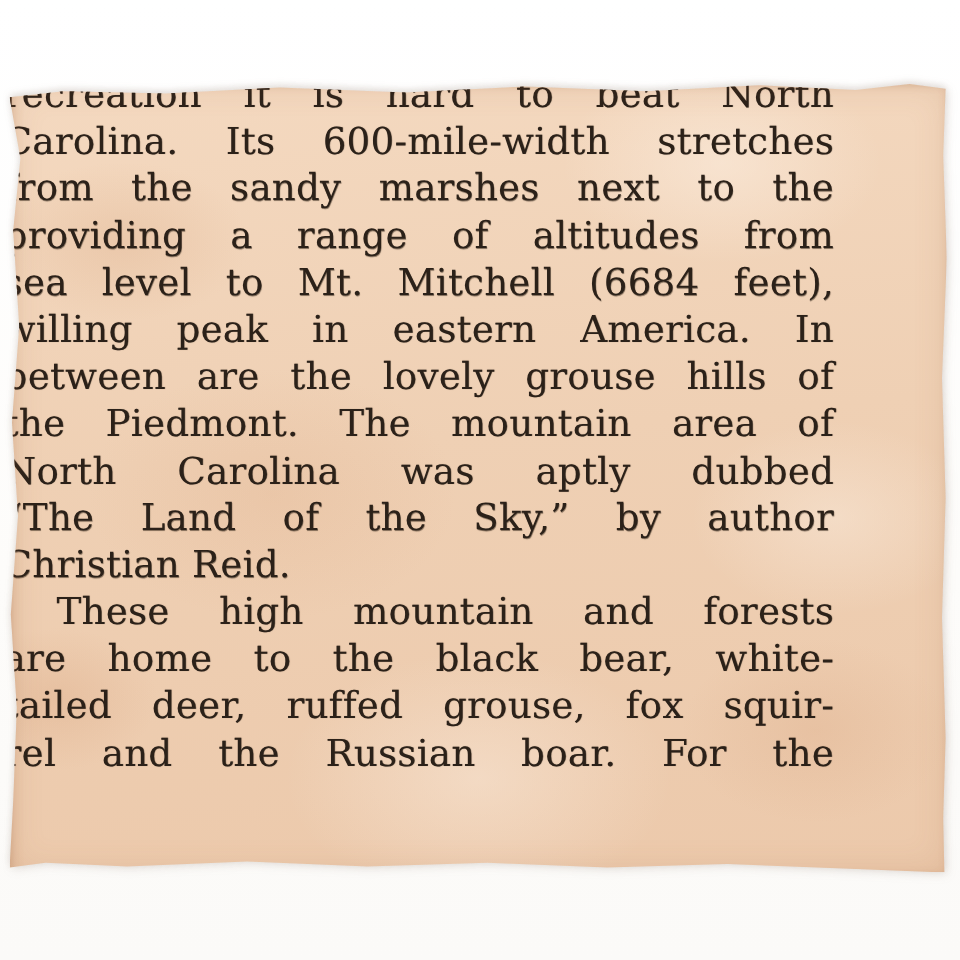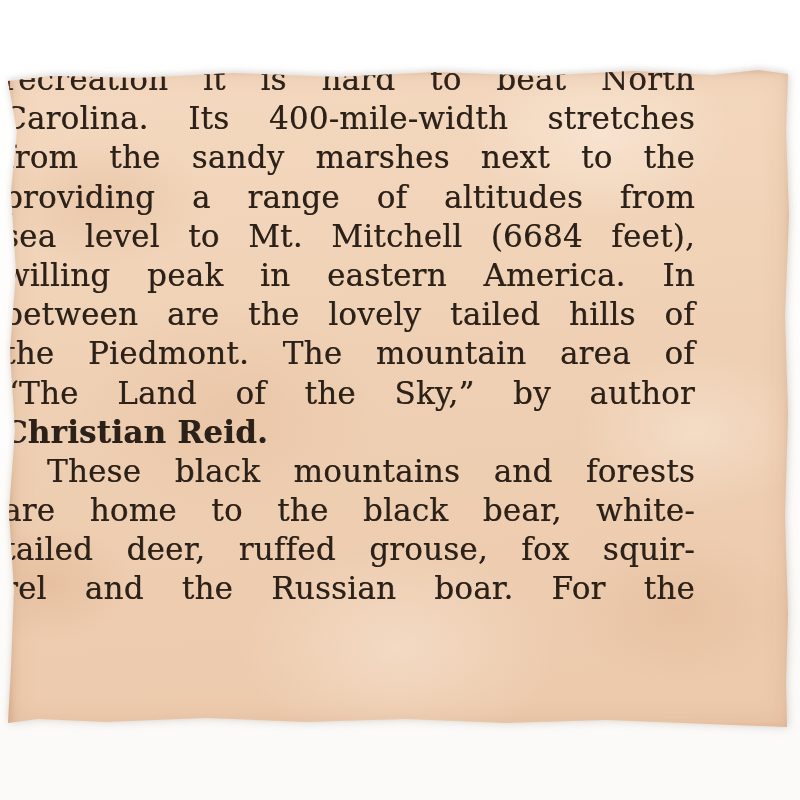--- a/index.html
+++ b/index.html
@@ -75,44 +75,44 @@
   }
   .line {
     text-align: justify;
     text-align-last: justify;
     text-justify: inter-word;
     letter-spacing: 0.2px;
     height: 39.2px;
   }
   .line.para-end {
     text-align-last: left;
-    font-weight: bold;
   }
   .line.indent {
     padding-left: 44px;
     box-sizing: border-box;
   }
 </style>
 </head>
 <body>
 
 <div class="photo">
   <div class="clip-shadow">
     <div class="clipping">
       <div class="textcol">
         <div class="line">recreation it is hard to beat North</div>
-        <div class="line">Carolina. Its 400-mile-width stretches</div>
+        <div class="line">Carolina. Its 600-mile-width stretches</div>
         <div class="line">from the sandy marshes next to the</div>
         <div class="line">providing a range of altitudes from</div>
         <div class="line">sea level to Mt. Mitchell (6684 feet),</div>
         <div class="line">willing peak in eastern America. In</div>
-        <div class="line">between are the lovely tailed hills of</div>
+        <div class="line">between are the lovely grouse hills of</div>
         <div class="line">the Piedmont. The mountain area of</div>
+        <div class="line">North Carolina was aptly dubbed</div>
         <div class="line">“The Land of the Sky,” by author</div>
         <div class="line para-end">Christian Reid.</div>
-        <div class="line indent">These black mountains and forests</div>
+        <div class="line indent">These high mountain and forests</div>
         <div class="line">are home to the black bear, white-</div>
         <div class="line">tailed deer, ruffed grouse, fox squir-</div>
         <div class="line">rel and the Russian boar. For the</div>
       </div>
     </div>
   </div>
 </div>
 
 </body></html>

